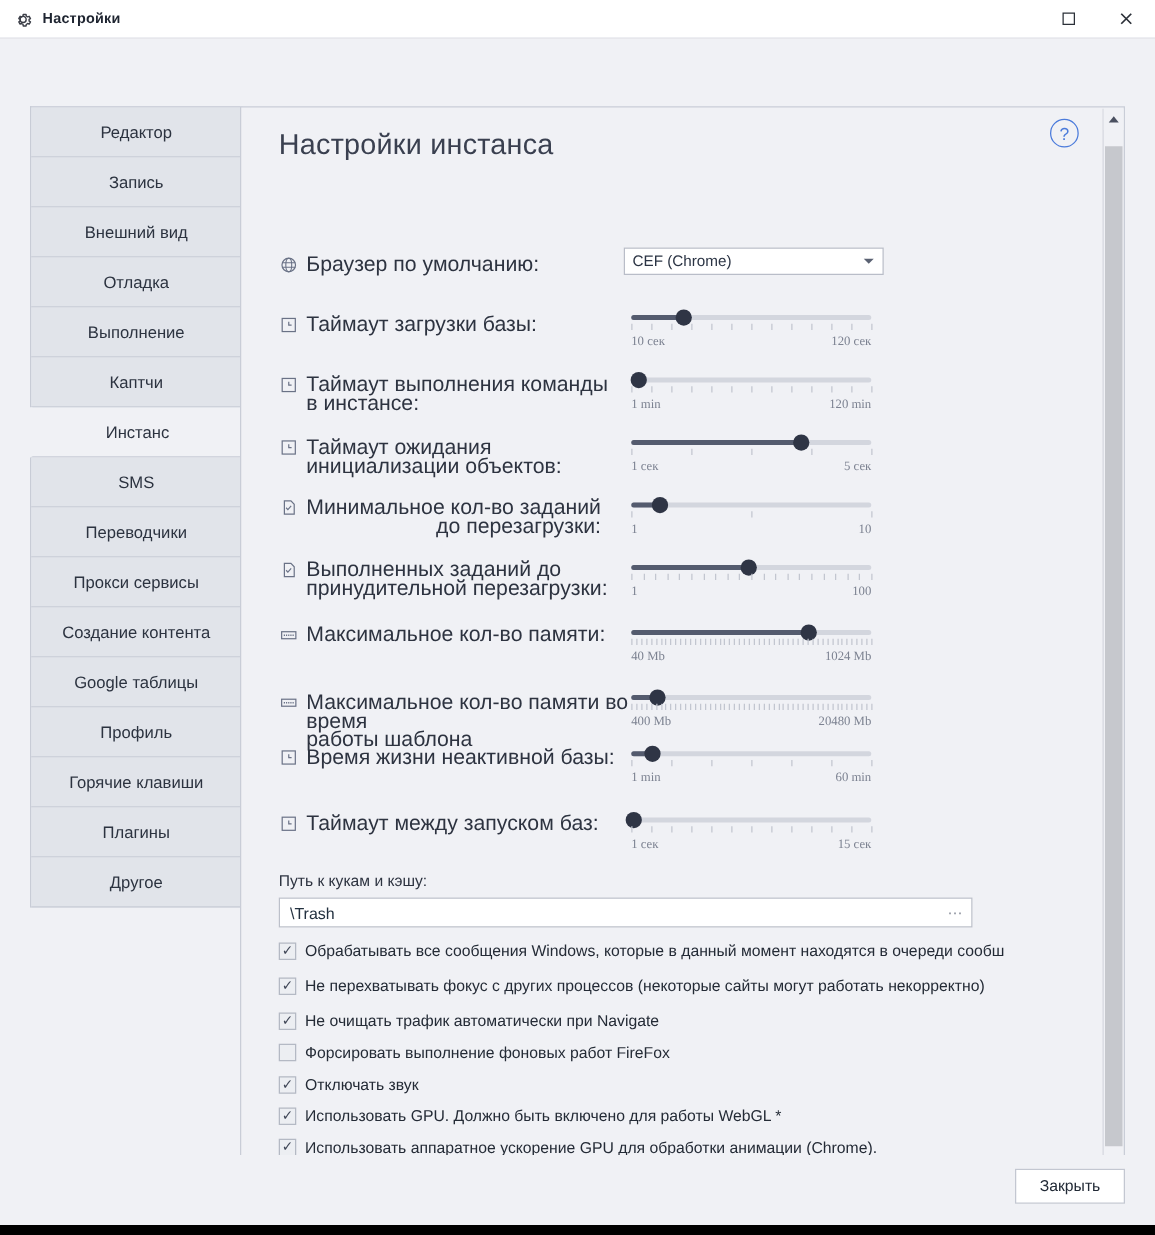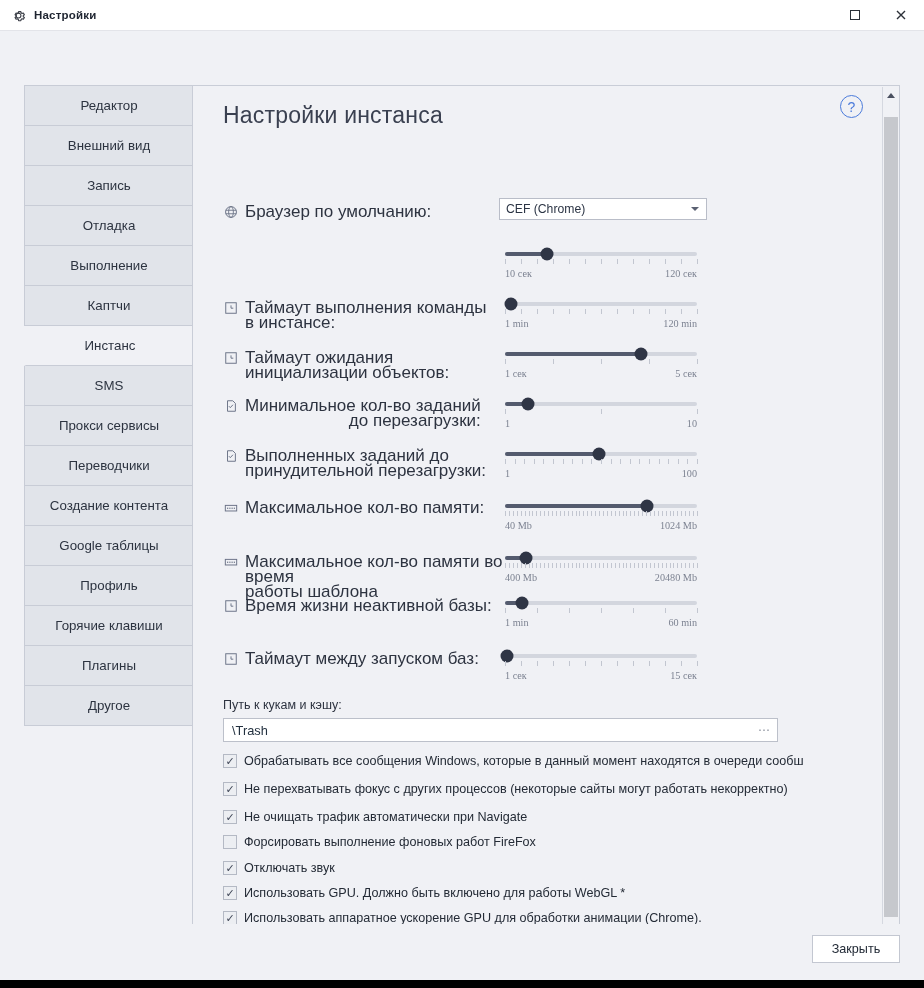--- a/index.html
+++ b/index.html
@@ -249,45 +249,45 @@
     </div>
   </div>
 
   <div class="body">
 
     <div class="sidebar">
       <div class="side-item">
           <span>Редактор</span>
         </div>
       <div class="side-item">
+          <span>Запись</span>
+        </div>
+      <div class="side-item">
           <span>Внешний вид</span>
-        </div>
-      <div class="side-item">
-          <span>Запись</span>
         </div>
       <div class="side-item">
           <span>Отладка</span>
         </div>
       <div class="side-item">
           <span>Выполнение</span>
         </div>
       <div class="side-item">
           <span>Каптчи</span>
         </div>
       <div class="side-item active">
           <span>Инстанс</span>
         </div>
       <div class="side-item">
           <span>SMS</span>
         </div>
       <div class="side-item">
+          <span>Переводчики</span>
+        </div>
+      <div class="side-item">
           <span>Прокси сервисы</span>
-        </div>
-      <div class="side-item">
-          <span>Переводчики</span>
         </div>
       <div class="side-item">
           <span>Создание контента</span>
         </div>
       <div class="side-item">
           <span>Google таблицы</span>
         </div>
       <div class="side-item">
           <span>Профиль</span>
         </div>
@@ -315,20 +315,29 @@
             <path d="M2 6h12M2 10h12" stroke="#6a7286" stroke-width="1" fill="none"></path>
           </svg>
         </span>
         <span>Браузер по умолчанию:</span>
       </div>
       <div class="dropdown" style="left:306px; top:112px;">
         <span>CEF (Chrome)</span>
         <span class="dd-arrow"></span>
       </div>
 
+      <div class="row-label" style="left:30px; top:166px; width:280px;">
+        <span class="ico">
+          <svg width="14" height="14" viewBox="0 0 16 16">
+              <rect x="2" y="2" width="12" height="12" fill="none" stroke="#6a7286" stroke-width="1.1"></rect>
+              <path d="M8 5v3.2h2.6" fill="none" stroke="#6a7286" stroke-width="1.1"></path>
+            </svg>
+        </span>
+        <span>Таймаут загрузки базы:</span>
+      </div>
       <div class="slider" style="left:312px; top:160px;">
         <div class="track">
           <div class="fill" style="width:22%"></div>
           <div class="thumb" style="left:22%"></div>
         </div>
         <div class="ticks">
             <i style="left:0%"></i>
             <i style="left:8.333333333333332%"></i>
             <i style="left:16.666666666666664%"></i>
             <i style="left:25%"></i>

